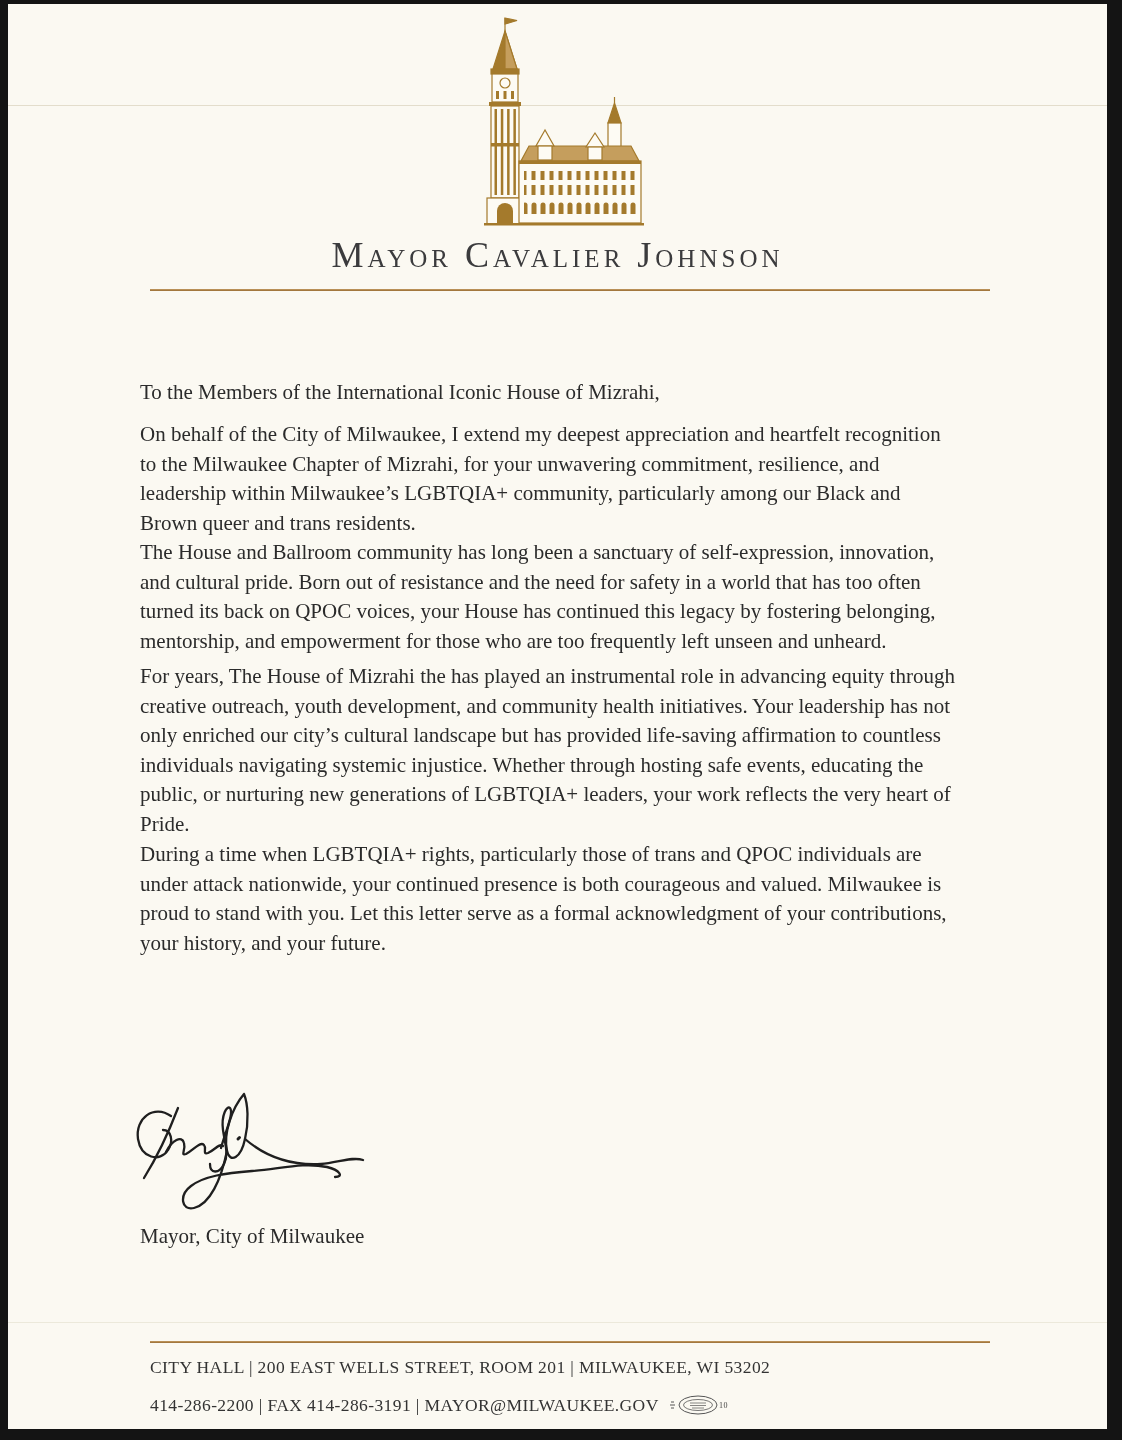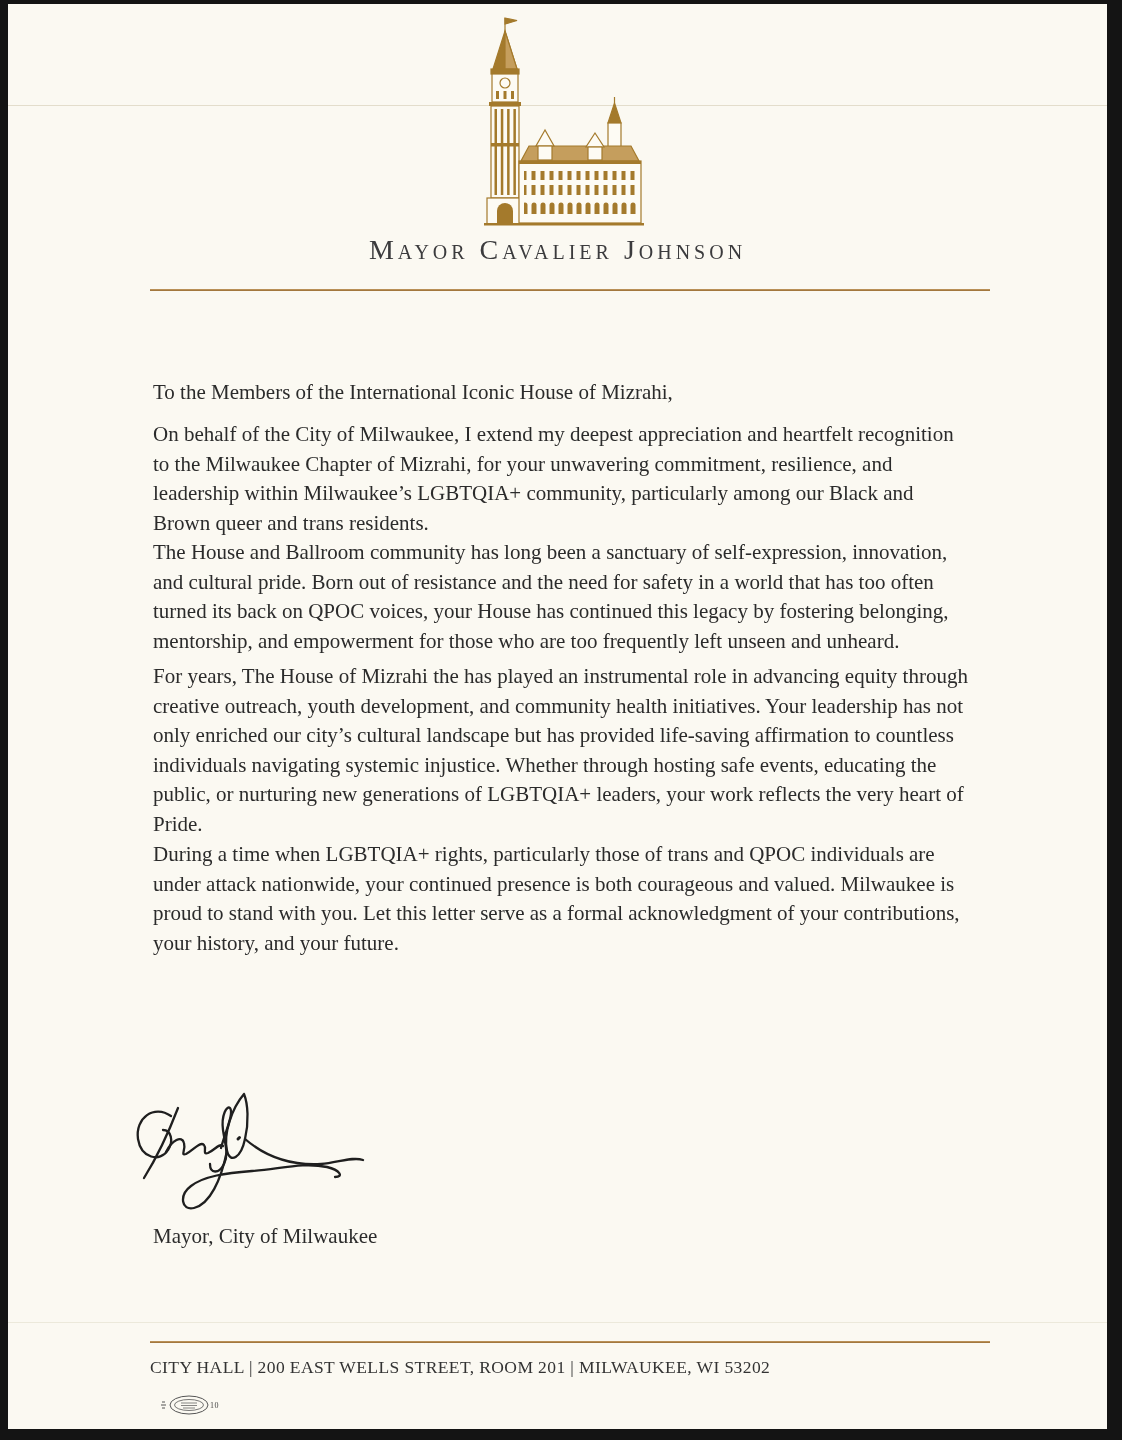--- a/index.html
+++ b/index.html
@@ -4,30 +4,30 @@
 <style>
   html,body{margin:0;padding:0;background:#0d0d0d;}
   .scan{position:relative;width:1122px;height:1440px;background:#141414;overflow:hidden;
         font-family:"Liberation Serif","DejaVu Serif",serif;}
   .paper{position:absolute;left:8px;top:4px;width:1099px;height:1425px;background:#fbf9f2;}
   .crease{position:absolute;left:0;width:100%;height:1px;background:rgba(203,194,166,.5);}
 
   .logo{position:absolute;top:11px;left:50%;transform:translateX(-50%);}
 
   .h-name{position:absolute;top:230px;left:0;width:100%;text-align:center;
-          font-variant:small-caps;font-size:28px;letter-spacing:4px;color:#3b3b3d;}
+          font-variant:small-caps;font-size:36px;letter-spacing:4px;color:#3b3b3d;}
   .h-sub{position:absolute;top:263px;left:0;width:100%;text-align:center;
          font-variant:small-caps;font-size:16px;font-weight:600;letter-spacing:2.5px;color:#3b3b3d;}
 
   .rule{position:absolute;height:2px;background:linear-gradient(#c49c64,#986c32);}
   .rule-top{left:142px;top:285px;width:840px;}
   .rule-bottom{left:142px;top:1337px;width:840px;}
 
   .lt{position:absolute;left:132px;width:862px;font-size:21px;line-height:29.5px;
-      color:#2b2b2b;white-space:pre-line;margin-left:13px;}
+      color:#2b2b2b;white-space:pre-line;}
   .salutation{top:374px;}
   .p1{top:416px;} .p2{top:534px;} .p3{top:658px;font-family:Liberation Serif, serif;} .p4{top:836px;} .p5{top:954px;}
   .closing{top:1054px;}
   .signer-title{top:1218px;}
 
   .sig{position:absolute;left:114px;top:1082px;}
 
   .footer-line{position:absolute;left:142px;width:840px;text-align:left;
                font-size:17.5px;letter-spacing:.4px;color:#333;}
   .f1{top:1353px;} .f2{top:1388px;}
@@ -132,21 +132,21 @@
         <path d="M105,65 C99,94 88,118 72,122 C59,125 57,109 69,100 C82,90 104,87 130,85 C158,83 181,76 205,81 C218,84 222,91 213,91"></path>
         <path d="M123,53 C138,66 163,80 199,78 C215,77 231,70 241,74"></path>
       </svg>
     </div>
 
     <div class="lt signer-title">Mayor, City of Milwaukee</div>
 
     <div class="rule rule-bottom"></div>
     <div class="footer-line f1">CITY HALL  |  200 EAST WELLS STREET, ROOM 201  |  MILWAUKEE, WI 53202</div>
     <div class="footer-line f2">
-      <span class="bug"><svg width="62" height="26" viewBox="0 0 62 26" fill="none" stroke="#555">
+      <span>414-286-2200  |  FAX 414-286-3191  |  MAYOR@MILWAUKEE.GOV</span><span class="bug"><svg width="62" height="26" viewBox="0 0 62 26" fill="none" stroke="#555">
           <path d="M2,13 h5 M3,10 h3 M3,16 h3" stroke-width="1"></path>
           <ellipse cx="30" cy="13" rx="19" ry="9"></ellipse>
           <ellipse cx="30" cy="13" rx="14.5" ry="5.5" stroke-width=".8"></ellipse>
           <path d="M22,11 h16 M22,13.5 h16 M24,16 h12" stroke-width=".7"></path>
           <text x="51" y="16" font-size="8" fill="#444" stroke="none">10</text>
         </svg></span>
     </div>
 
   </div>
 </div>

